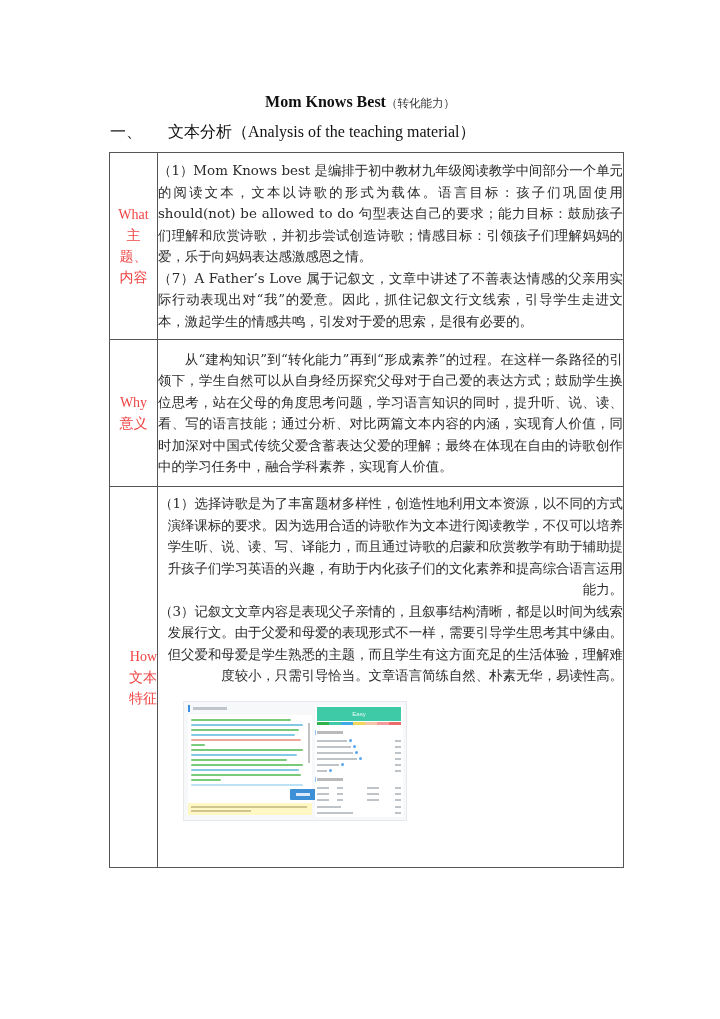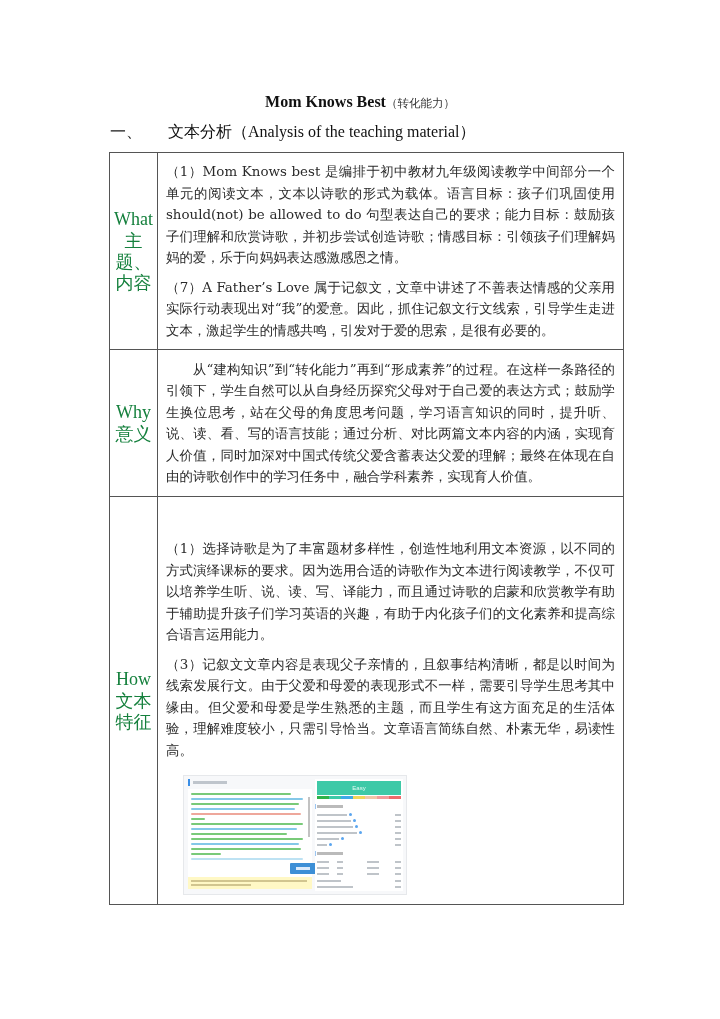--- a/index.html
+++ b/index.html
@@ -10,27 +10,27 @@
   .doc-title .en { font-family: "Liberation Serif", serif; font-weight: bold; font-size: 16px; }
   .doc-title .cn { font-size: 11.5px; color: #333; }
   .section-heading { position: absolute; top: 122px; left: 110px; font-size: 16px; color: #111; }
   .section-heading .num { display: inline-block; width: 58px; font-weight: normal; }
   .section-heading .txt { font-weight: normal; }
   .section-heading .txt .en { font-family: "Liberation Serif", serif; }
 
   table.analysis { position: absolute; top: 152px; left: 109px; width: 515px;
                    border-collapse: collapse; table-layout: fixed; }
   table.analysis td { border: 1.5px solid #555; vertical-align: middle; padding: 0; }
-  td.label-cell { width: 47px; text-align: center; font-size: 18px; line-height: 21px; color: #15803d; }
+  td.label-cell { width: 47px; text-align: center; font-size: 14px; line-height: 21px; color: #ef4444; }
   td.content-cell { padding: 0 6px 0 7px; font-size: 13.4px; line-height: 21.5px; color: #2a2a2a;
                     text-align: justify; }
   .row-what td { height: 186px; }
   .row-why td { height: 146px; }
-  .row-how td { height: 374px; }
-  .para { margin: 8px; }
+  .row-how td { height: 374px; text-align: right; }
+  .para { margin: 0; }
   .indent { text-indent: 2em; }
   .en-inline { font-family: "Liberation Serif", serif; }
 
   .embed-wrap { margin: 14px 0 0 25px; width: 222px; height: 118px; position: relative;
                 background: #f7f8fa; border: 1px solid #e6e8eb; }
   .embed-header { position: absolute; top: 3px; left: 4px; width: 120px; height: 7px; }
   .embed-header .bar { position: absolute; left: 0; top: 0; width: 2px; height: 7px; background: #3a8ee6; }
   .embed-header .lbl { position: absolute; left: 5px; top: 2px; width: 34px; height: 3px; background: #9aa3ad; opacity: 0.6; }
   .embed-left { position: absolute; top: 13px; left: 4px; width: 124px; height: 100px; background: #fff; }
   .text-line { position: absolute; left: 3px; height: 2px; border-radius: 1px; opacity: 0.75; }
@@ -86,21 +86,21 @@
     <td class="content-cell">
       <p class="para indent">从“建构知识”到“转化能力”再到“形成素养”的过程。在这样一条路径的引领下，学生自然可以从自身经历探究父母对于自己爱的表达方式；鼓励学生换位思考，站在父母的角度思考问题，学习语言知识的同时，提升听、说、读、看、写的语言技能；通过分析、对比两篇文本内容的内涵，实现育人价值，同时加深对中国式传统父爱含蓄表达父爱的理解；最终在体现在自由的诗歌创作中的学习任务中，融合学科素养，实现育人价值。</p>
     </td>
   </tr>
   <tr class="row-how">
     <td class="label-cell">
       <div class="en-inline">How</div>
       <div>文本</div>
       <div>特征</div>
     </td>
-    <td class="content-cell" style="vertical-align: top; padding-top: 33px;">
+    <td class="content-cell" style="vertical-align: top; padding-top: 6px;">
       <p class="para">（1）选择诗歌是为了丰富题材多样性，创造性地利用文本资源，以不同的方式演绎课标的要求。因为选用合适的诗歌作为文本进行阅读教学，不仅可以培养学生听、说、读、写、译能力，而且通过诗歌的启蒙和欣赏教学有助于辅助提升孩子们学习英语的兴趣，有助于内化孩子们的文化素养和提高综合语言运用能力。</p>
       <p class="para">（3）记叙文文章内容是表现父子亲情的，且叙事结构清晰，都是以时间为线索发展行文。由于父爱和母爱的表现形式不一样，需要引导学生思考其中缘由。但父爱和母爱是学生熟悉的主题，而且学生有这方面充足的生活体验，理解难度较小，只需引导恰当。文章语言简练自然、朴素无华，易读性高。</p>
 
       <div class="embed-wrap">
         <div class="embed-header">
           <div class="bar"></div>
               <div class="lbl"></div>
         </div>
         <div class="embed-left">
           <div class="text-line" style="top:4px;width:100px;background:#4cb84c;"></div>

